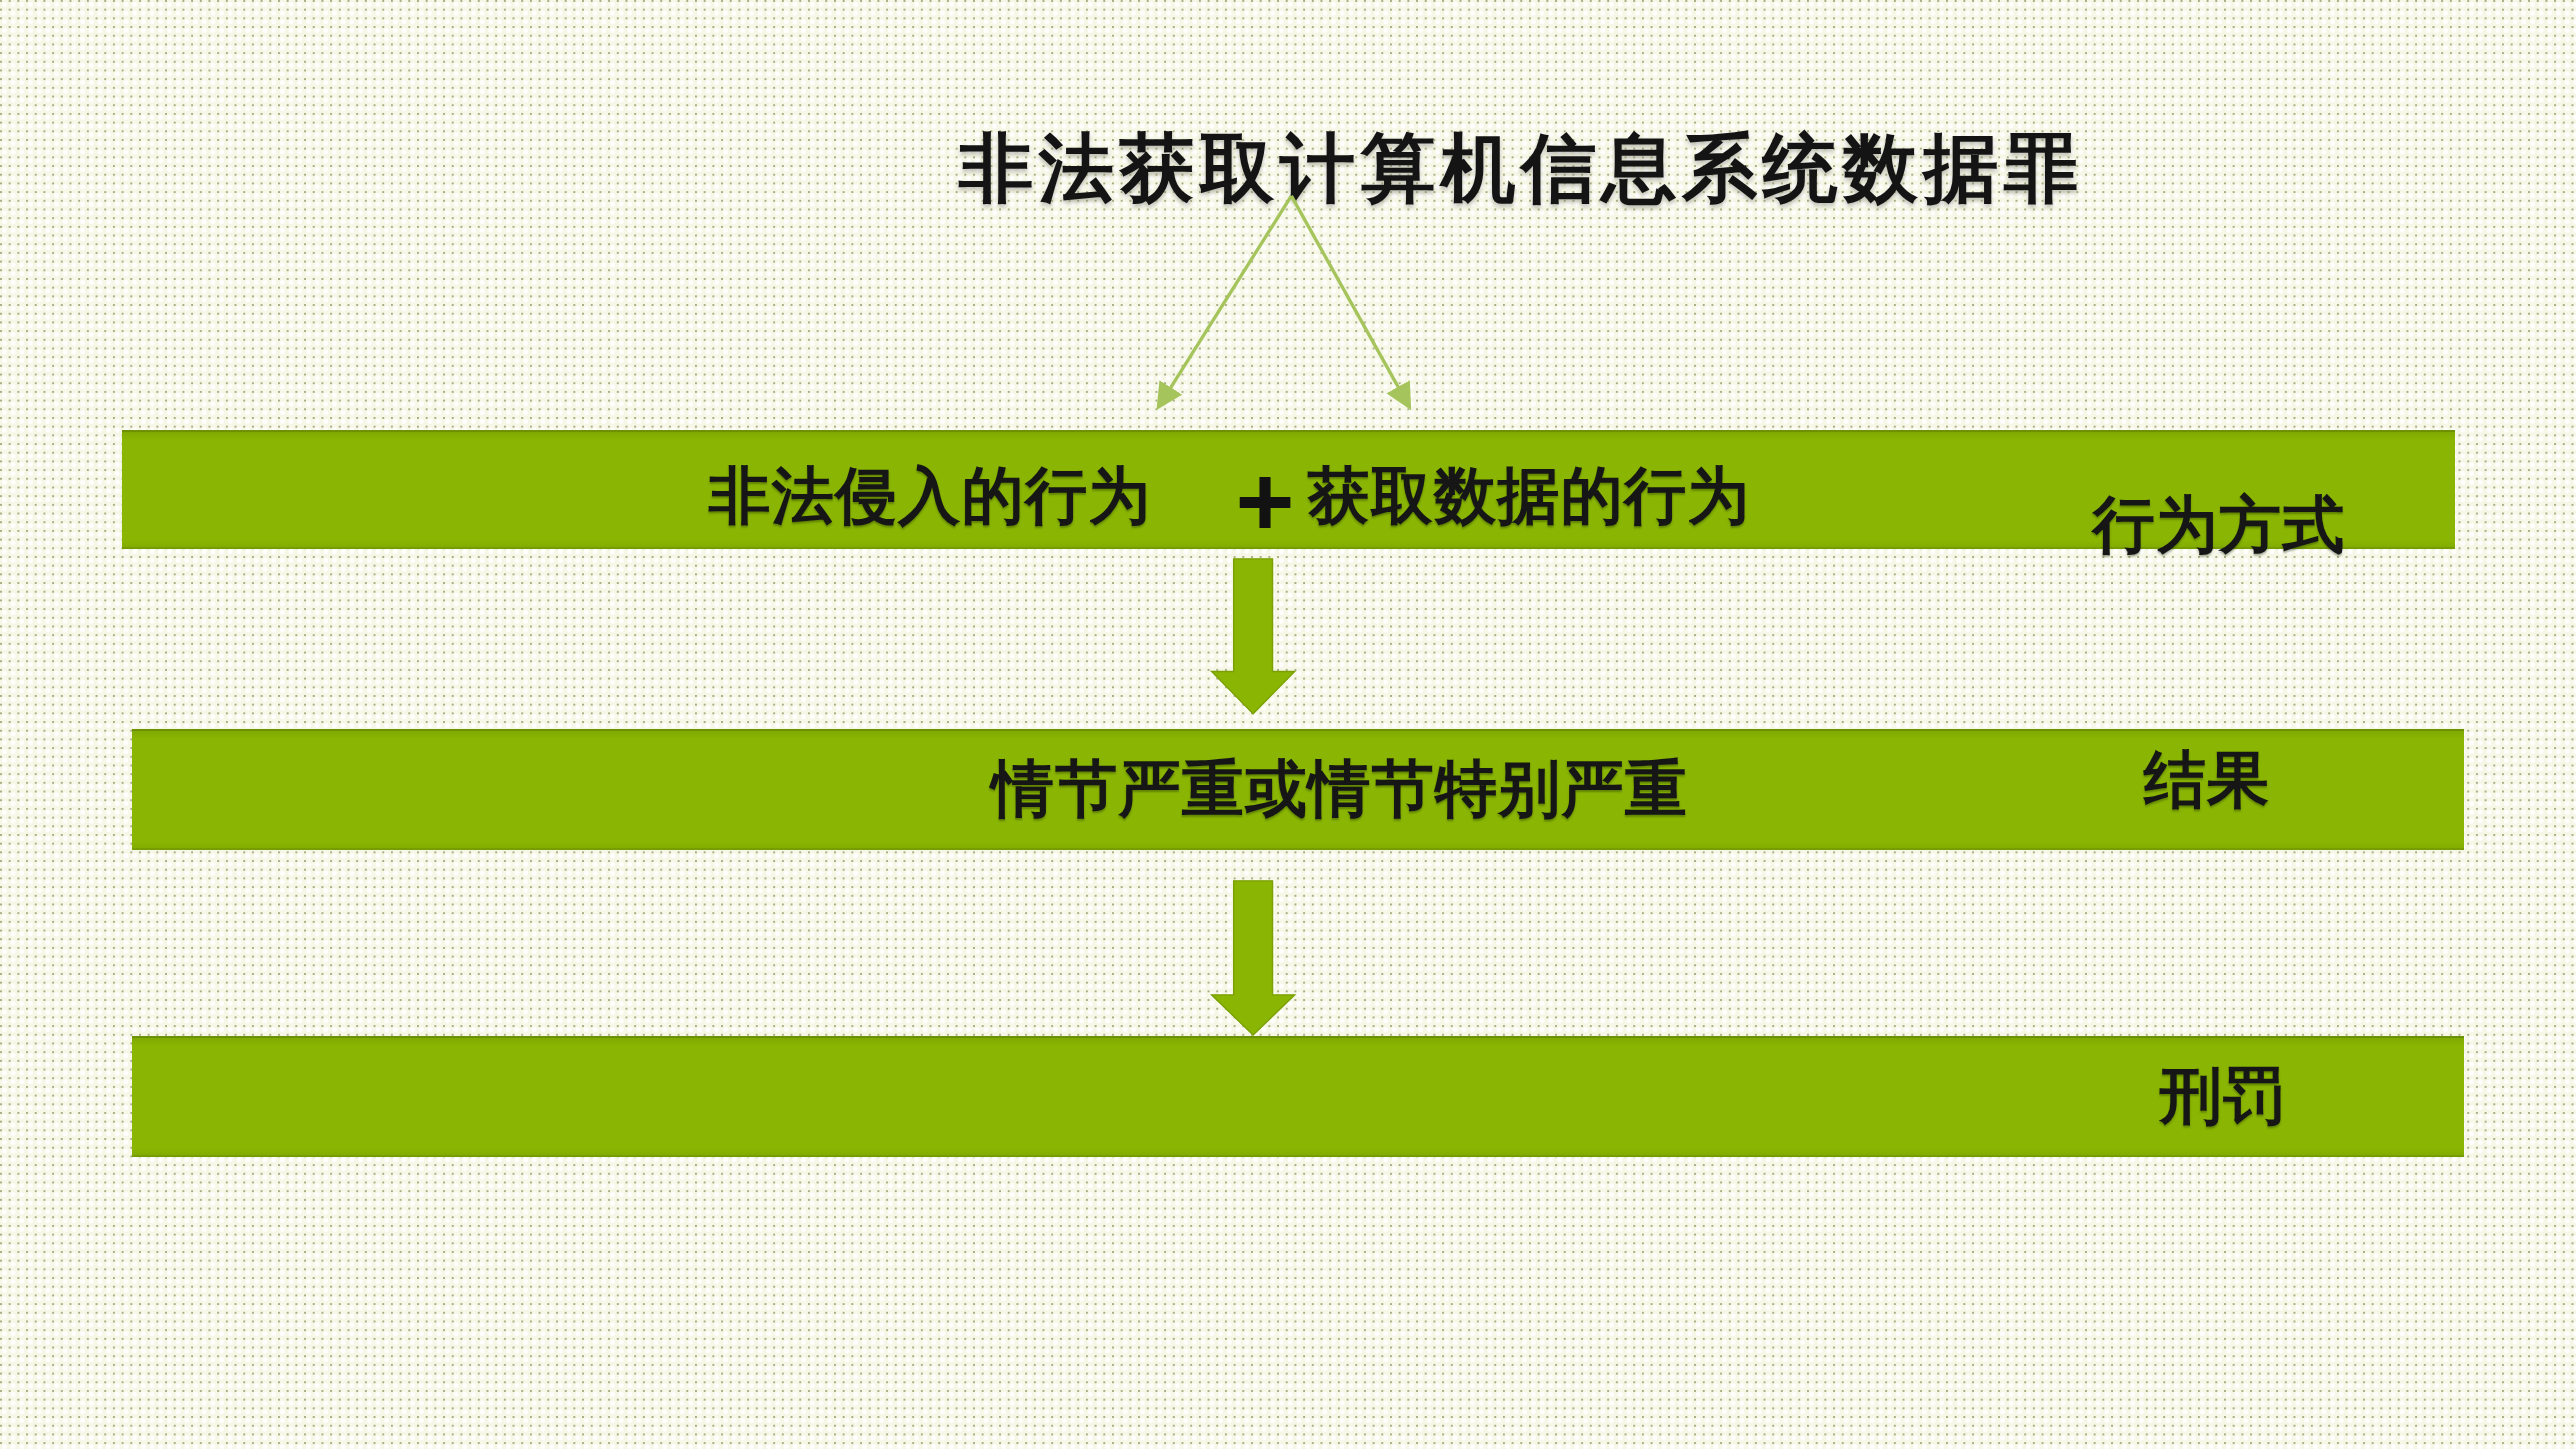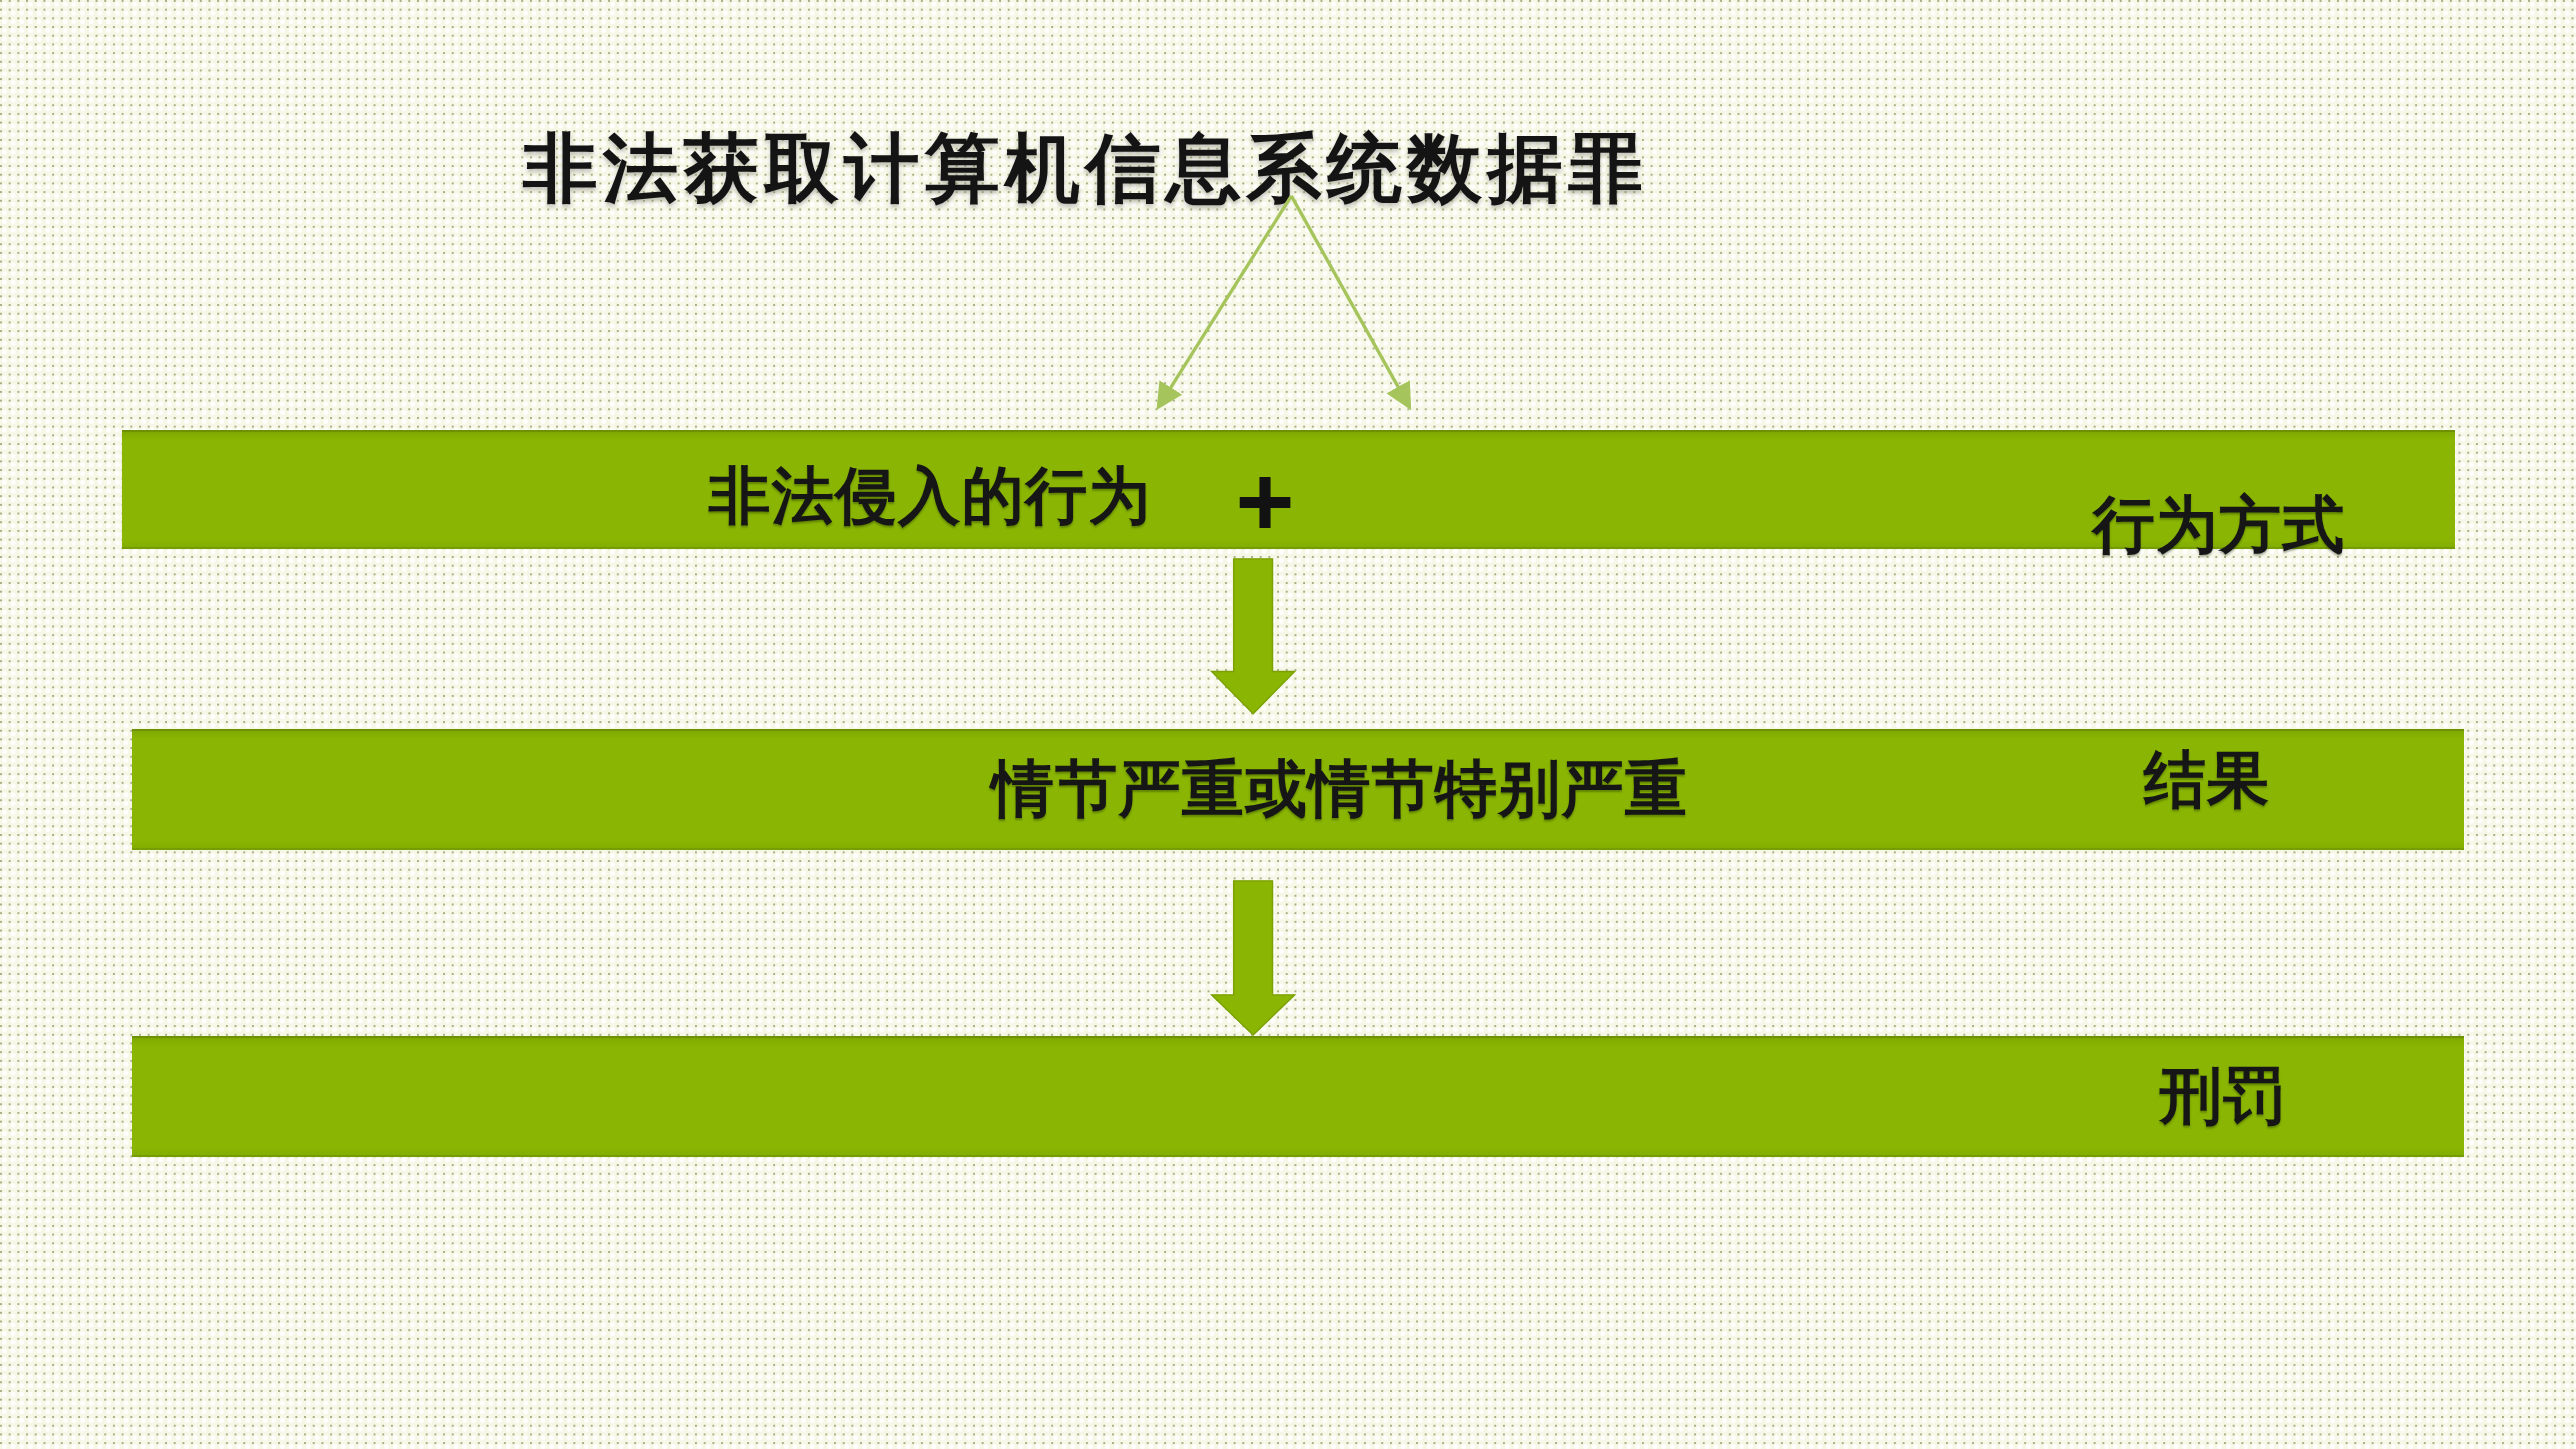--- a/index.html
+++ b/index.html
@@ -20,21 +20,21 @@
     position:relative;width:2576px;height:1449px;overflow:hidden;
     background-color:var(--bg-base);
     background-image:
       radial-gradient(circle at 4.4px 4.4px, #ffffff 1.9px, rgba(255,255,255,0) 3px),
       radial-gradient(circle at 0.7px 0.7px, var(--dot-olive) 1.1px, rgba(169,173,133,0) 1.7px);
     background-size:8.7px 8.7px,8.7px 8.7px;
   }
   .title{
     position:absolute;top:119px;left:0;width:2084px;
     padding-left:87px;box-sizing:border-box;
-    margin:0;text-align:center;
+    margin:0;text-align:right;
     font-size:75px;font-weight:bold;letter-spacing:5.4px;
     color:#141414;
     text-shadow:0 2.7px 4px rgba(120,120,110,0.45);
     white-space:nowrap;
   }
   .connectors{
     position:absolute;left:0;top:0;width:2576px;height:1449px;
     pointer-events:none;
   }
   .bar{
@@ -88,20 +88,21 @@
 
     <polygon points="1839,1313 1897,1313 1897,1483 1930,1483 1868,1543 1806,1483 1839,1483" fill="#8ab502" stroke="#7aa003" stroke-width="2"></polygon>
   </svg>
 
   <div class="bar bar1"></div>
   <div class="bar bar2"></div>
   <div class="bar bar3"></div>
 
   <span class="bartext t-row1-left">非法侵入的行为</span>
   <span class="plus    t-plus">+</span>
+  <span class="bartext t-row1-right">获取数据的行为</span>
   <span class="bartext t-row1-cat">行为方式</span>
 
   <span class="bartext t-row2-text">情节严重或情节特别严重</span>
   <span class="bartext t-row2-cat">结果</span>
 
   <span class="bartext t-row3-cat">刑罚</span>
 
 </div>
 
 

